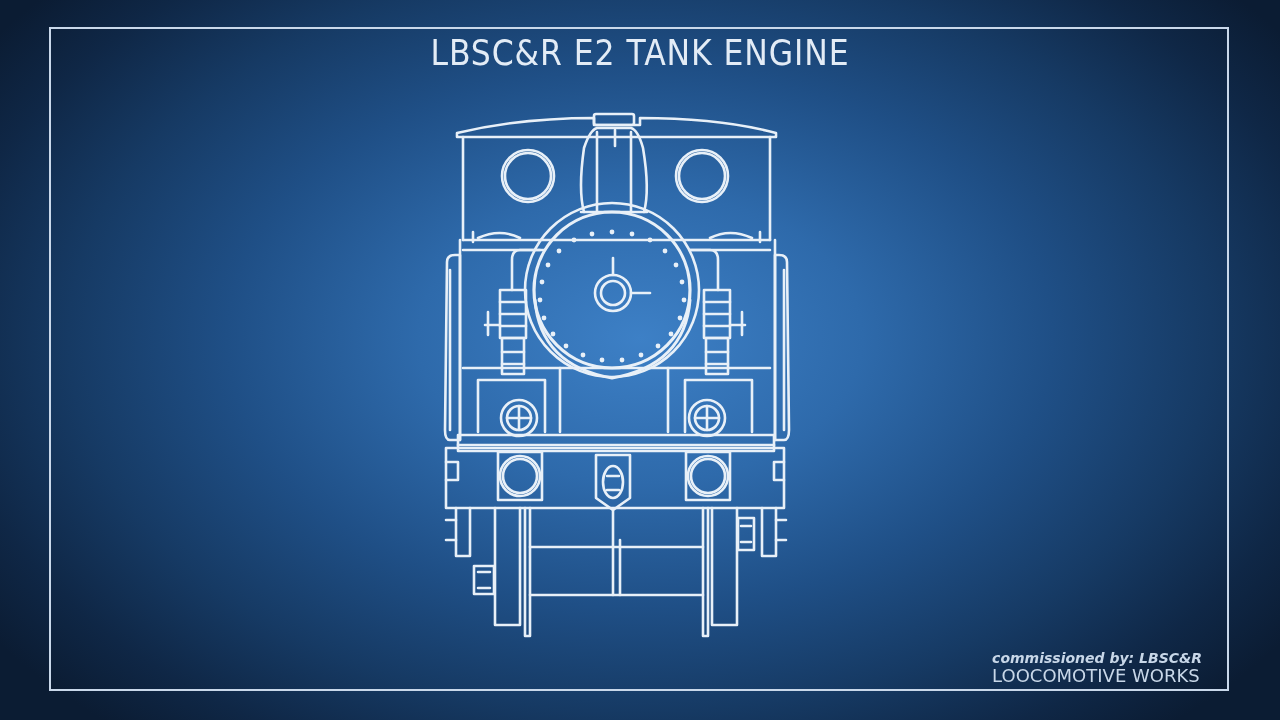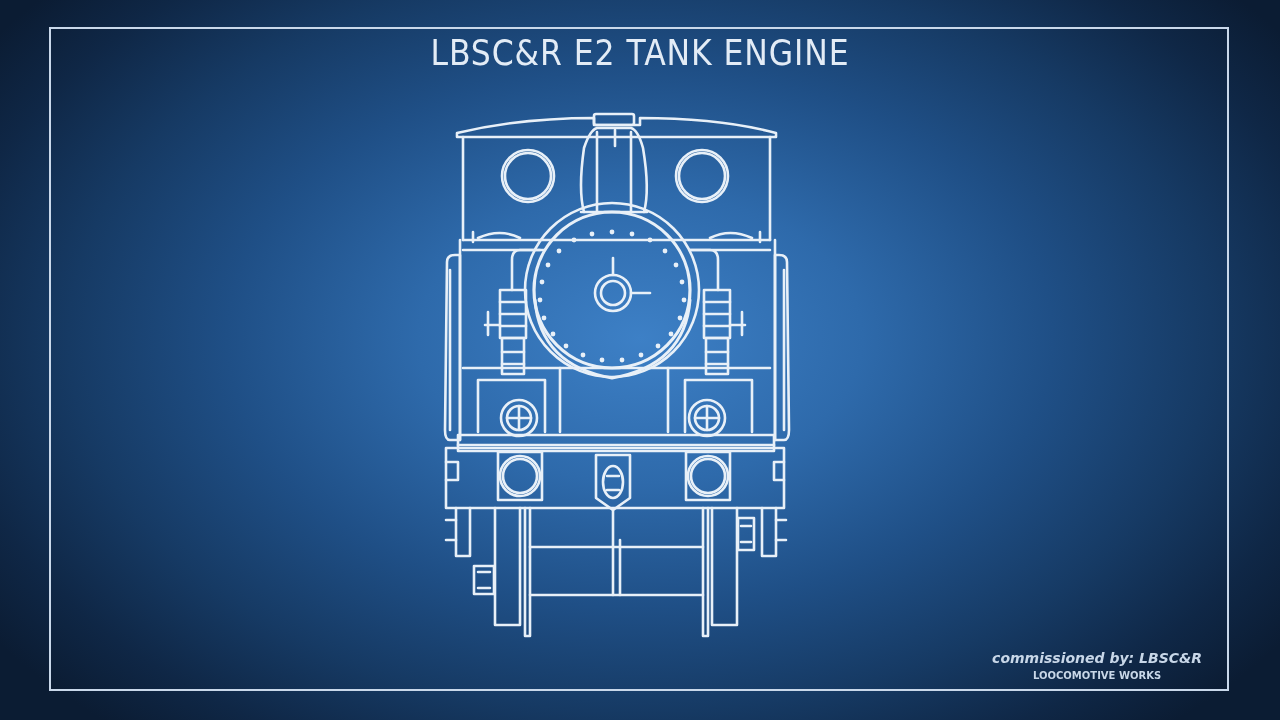--- a/index.html
+++ b/index.html
@@ -11,25 +11,25 @@
   .frame {
     position:absolute; left:49px; top:27px; width:1180px; height:664px;
     border:2px solid #c9d8ea; box-sizing:border-box;
   }
   .title {
     position:absolute; left:0; width:1280px; top:33px; text-align:center;
     color:#e3ecf6; font-size:35px; letter-spacing:1px; font-weight:normal;
     font-family: "DejaVu Sans", sans-serif; transform: scaleX(0.9);
   }
   .credit {
-    position:absolute; right:78px; top:650px; text-align:center;
+    position:absolute; right:78px; top:650px; text-align:left;
     color:#c8d7e8; font-size:14px; line-height:17px; font-style:italic;
     font-family: "DejaVu Sans", sans-serif; font-weight:bold;
   }
-  .credit .l2 { font-style:normal; font-weight:bold; font-size:10px; }
+  .credit .l2 { font-style:normal; font-weight:normal; font-size:18px; }
   svg.engine { position:absolute; left:0; top:0; }
 </style>
 </head>
 <body>
 
 <div class="frame"></div>
 
 <div class="title">LBSC&amp;R E2 TANK ENGINE</div>
 
 <svg class="engine" width="1280" height="720" viewBox="0 0 1280 720" fill="none" stroke="#e8f0f8" stroke-width="2.6" stroke-linejoin="round" stroke-linecap="round">

